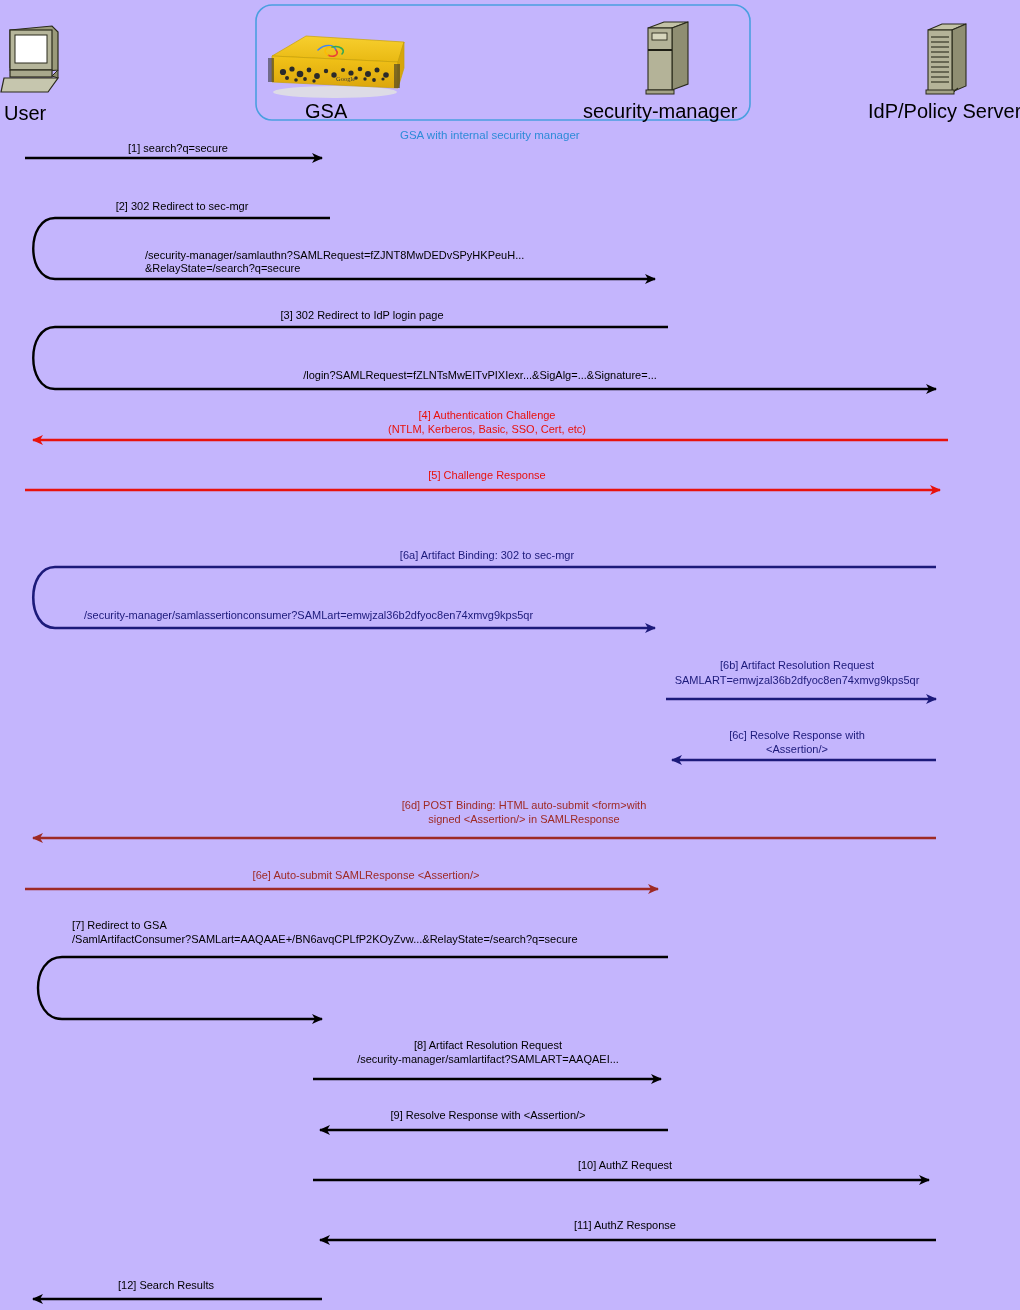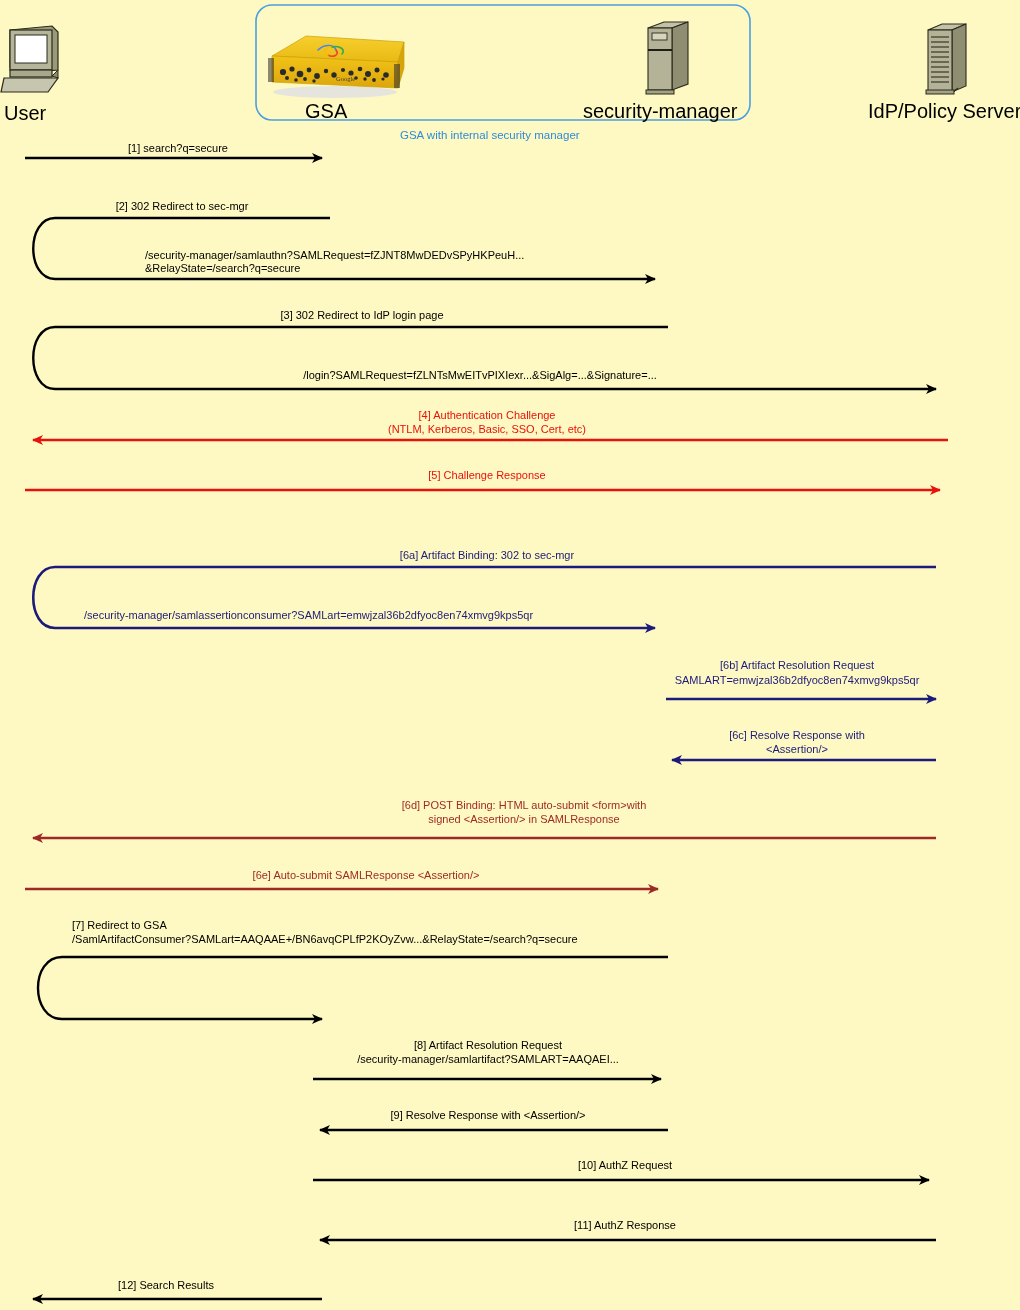--- a/index.html
+++ b/index.html
@@ -9,21 +9,21 @@
   }
   body {
     font-family: "Liberation Sans", sans-serif;
     color: #000000;
   }
   #stage {
     position: relative;
     width: 1020px;
     height: 1310px;
     overflow: hidden;
-    background: #fef9c3;
+    background: #c4b5fd;
   }
   svg#diagram {
     position: absolute;
     top: 0;
     left: 0;
     width: 1020px;
     height: 1310px;
   }
   .actor-label {
     font-family: "Liberation Sans", sans-serif;

